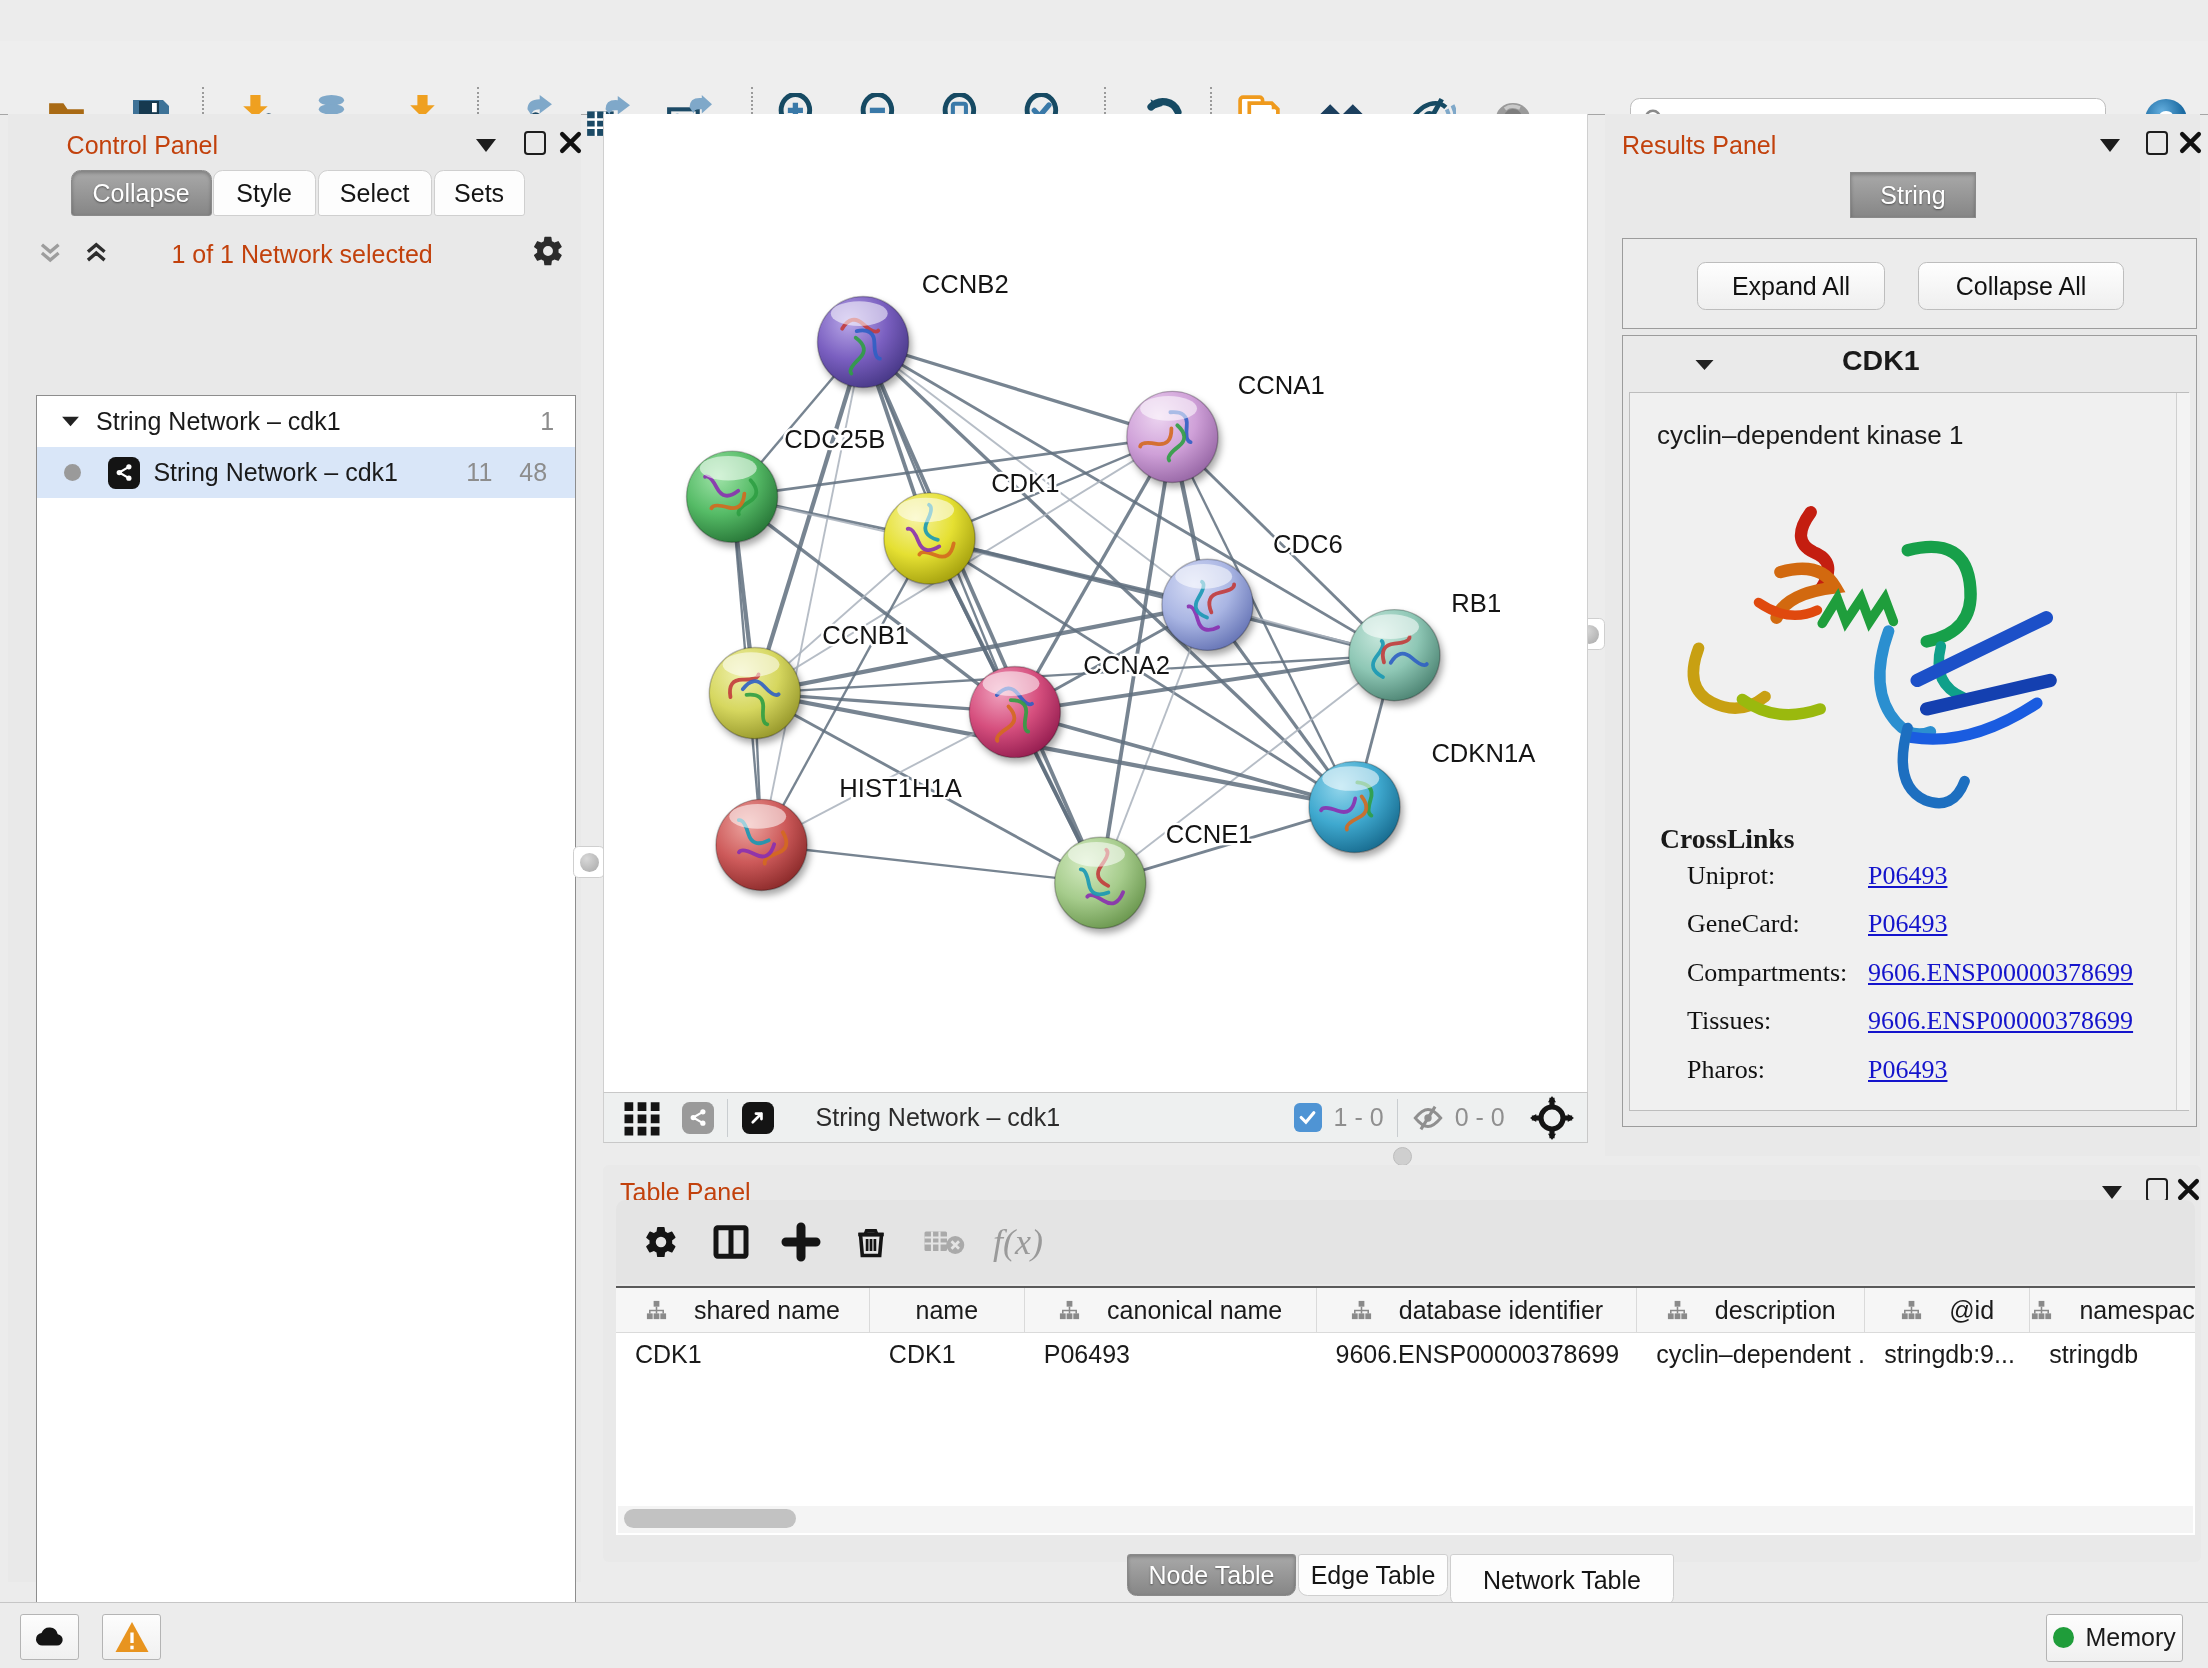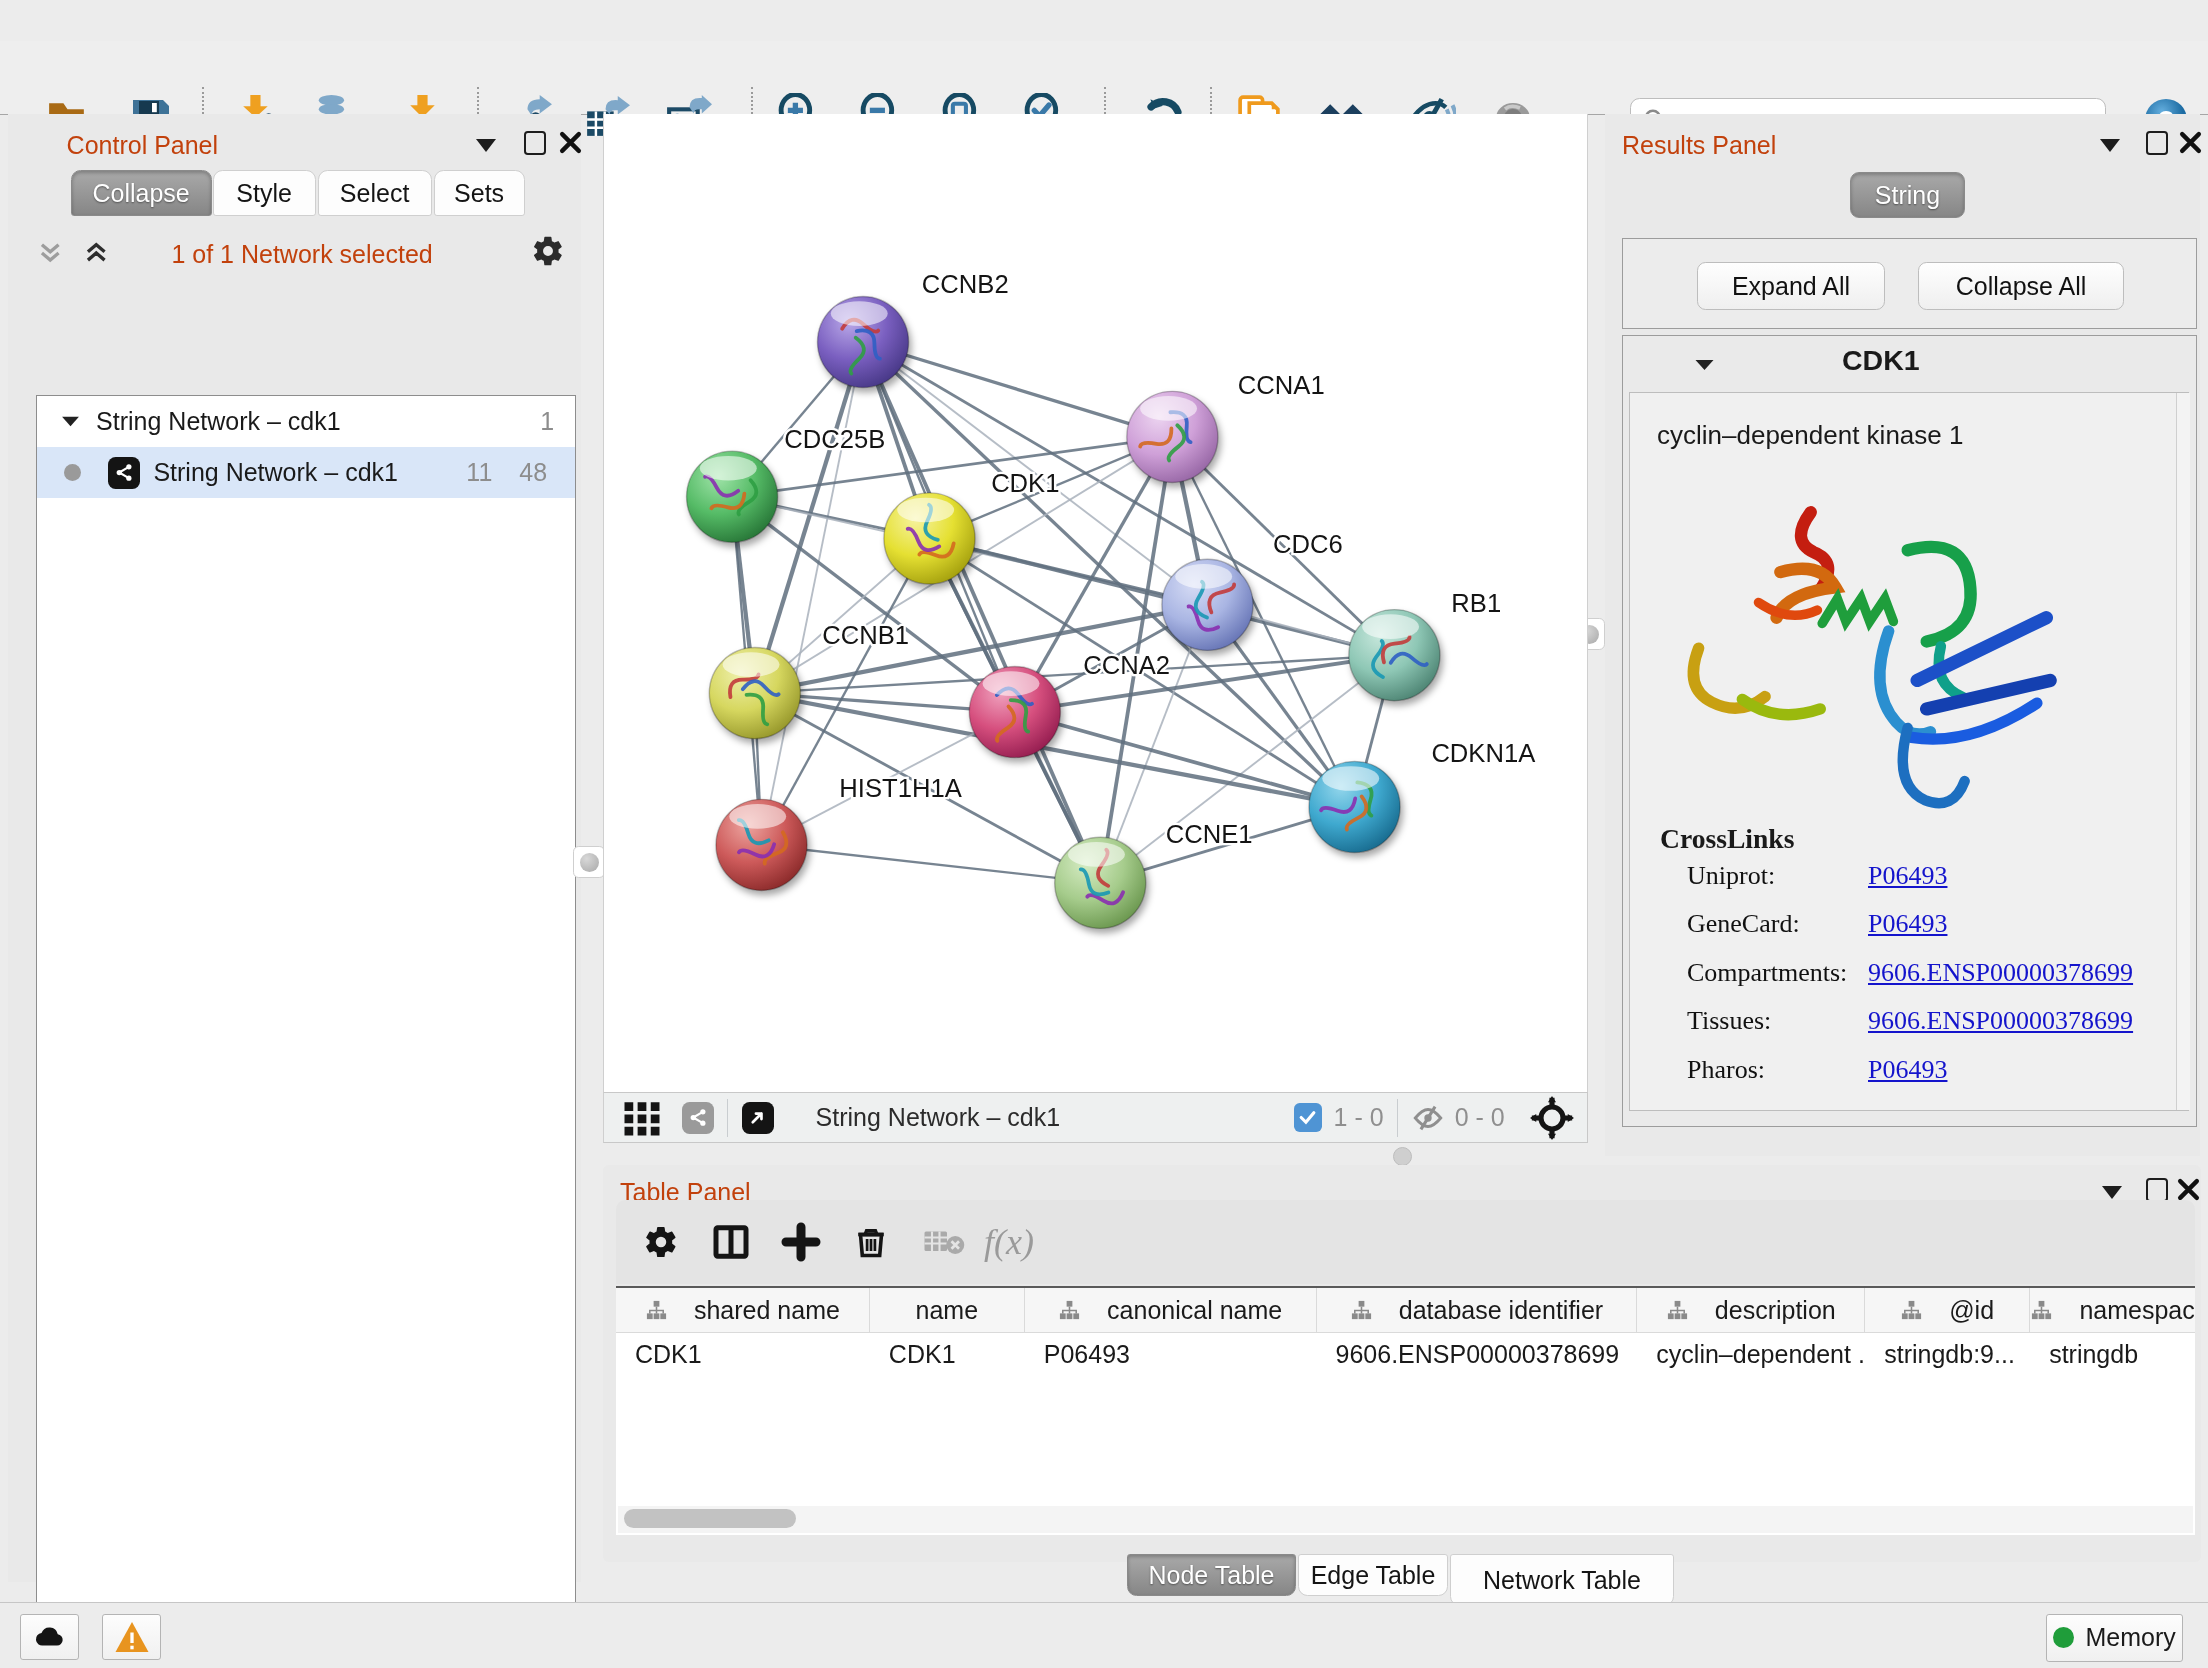--- a/index.html
+++ b/index.html
@@ -605,21 +605,21 @@
     </svg>
   </div>
 
   <div class="abs" style="left:1605px;top:114px;width:595px;height:1042px;background:#e9e9e9">
     <div class="abs panel-title" style="left:17px;top:17px">Results Panel</div>
     <div class="abs ph-caret" style="left:495px;top:25px"></div>
     <div class="abs ph-float" style="left:541px;top:17px"></div>
     <svg class="abs" style="left:573px;top:16px" width="25" height="25" viewBox="0 0 24 24">
       <path d="M4 4l16 16M20 4L4 20" stroke="#111" stroke-width="4.2" stroke-linecap="round"></path>
     </svg>
-    <div class="abs tab tab-top tab-sel" style="left:245px;top:58px;width:115px;border-radius:9px">String</div>
+    <div class="abs tab tab-top tab-sel" style="left:245px;top:58px;width:126px;border-radius:0">String</div>
   </div>
 
   <div class="abs rp-box1">
     <div class="abs rp-btn" style="left:74px;top:23px;width:186px">Expand All</div>
     <div class="abs rp-btn" style="left:295px;top:23px;width:204px">Collapse All</div>
   </div>
 
   <div class="abs rp-box2">
     <svg class="abs" style="left:70px;top:21px" width="23px" height="16" viewBox="0 0 22 16">
       <path d="M2 3l9 10 9-10z" fill="#222"></path>
@@ -688,21 +688,21 @@
       <path d="M9.4 10v8M12 10v8M14.6 10v8" stroke="#141414" stroke-width="1.8"></path>
     </svg>
     <svg style="margin-left:34px" width="42" height="34" viewBox="0 0 28 20">
       <g fill="#aaa">
           <rect x="1" y="3" width="15" height="13" rx="1"></rect>
       <path d="M1 7h15M1 11h15M6 3v13M11 3v13" stroke="#e4e4e4" stroke-width="1.4"></path>
       <circle cx="21.5" cy="12" r="6"></circle>
           <path d="M19 9.5l5 5M24 9.5l-5 5" stroke="#e4e4e4" stroke-width="1.8"></path>
         </g>
     </svg>
-    <span class="serif" style="margin-left:19px;font-size:36px;font-style:italic;color:#9a9a9a">f(x)</span>
+    <span class="serif" style="margin-left:28px;font-size:36px;font-style:italic;color:#9a9a9a">f(x)</span>
   </div>
 
   <div class="abs tp-table">
     <div class="th-row">
       <div class="th-cell" style="width:254px">
         <svg width="23" height="23" viewBox="0 0 24 24">
             <g fill="#8a8a8a">
               <rect x="9" y="2" width="6" height="6"></rect>
               <rect x="2" y="15" width="6" height="6"></rect>
               <rect x="9" y="15" width="6" height="6"></rect>

